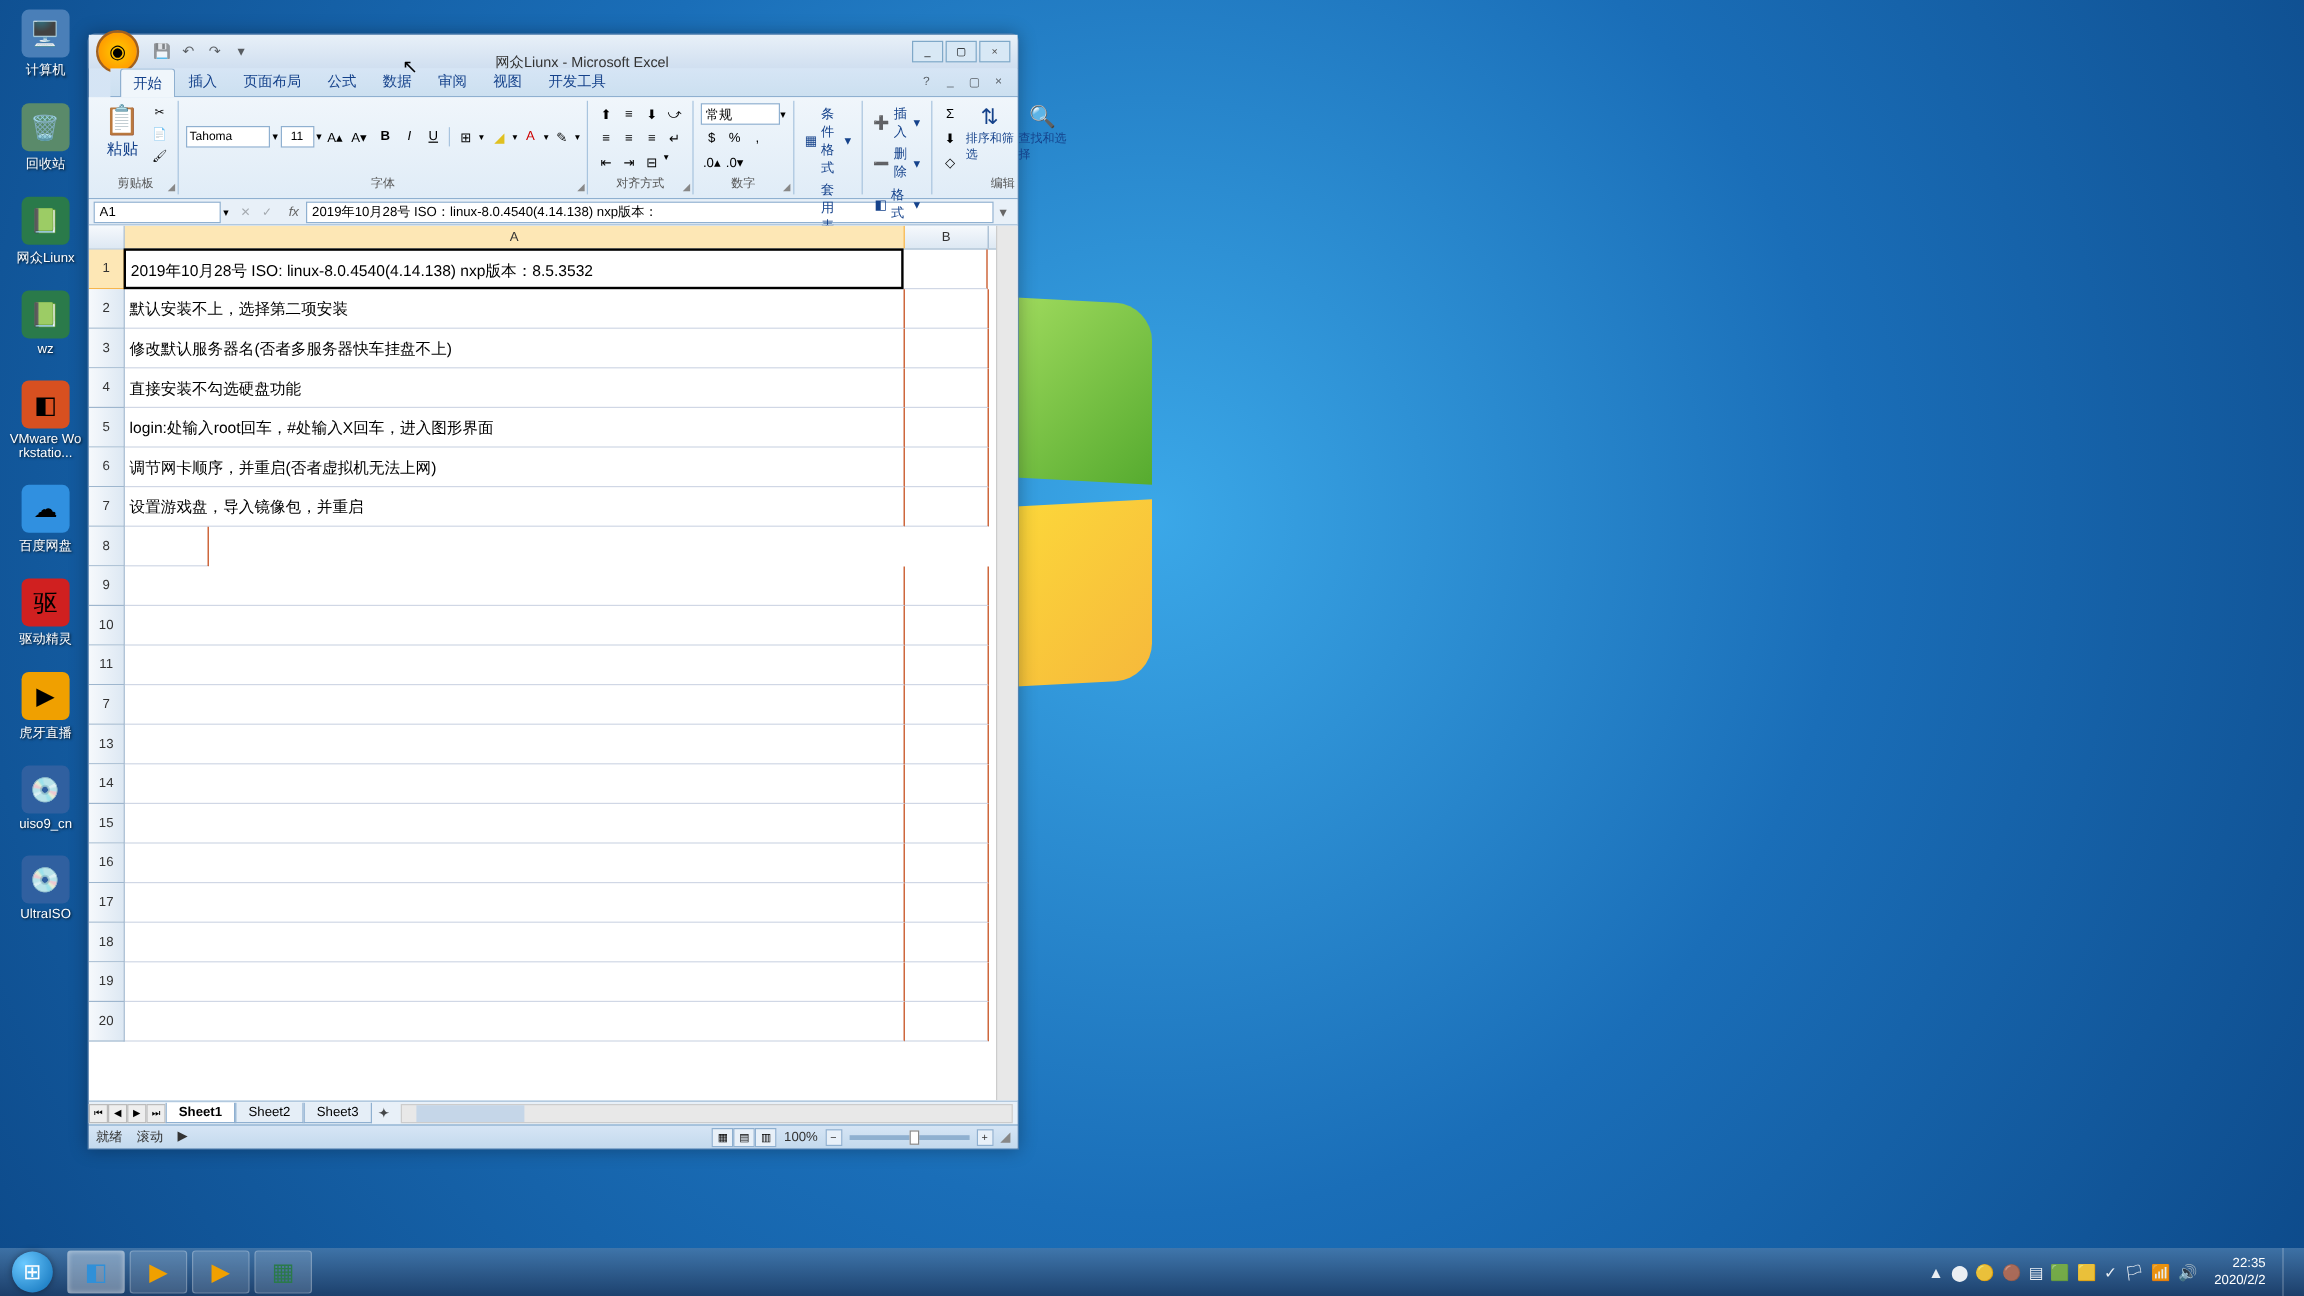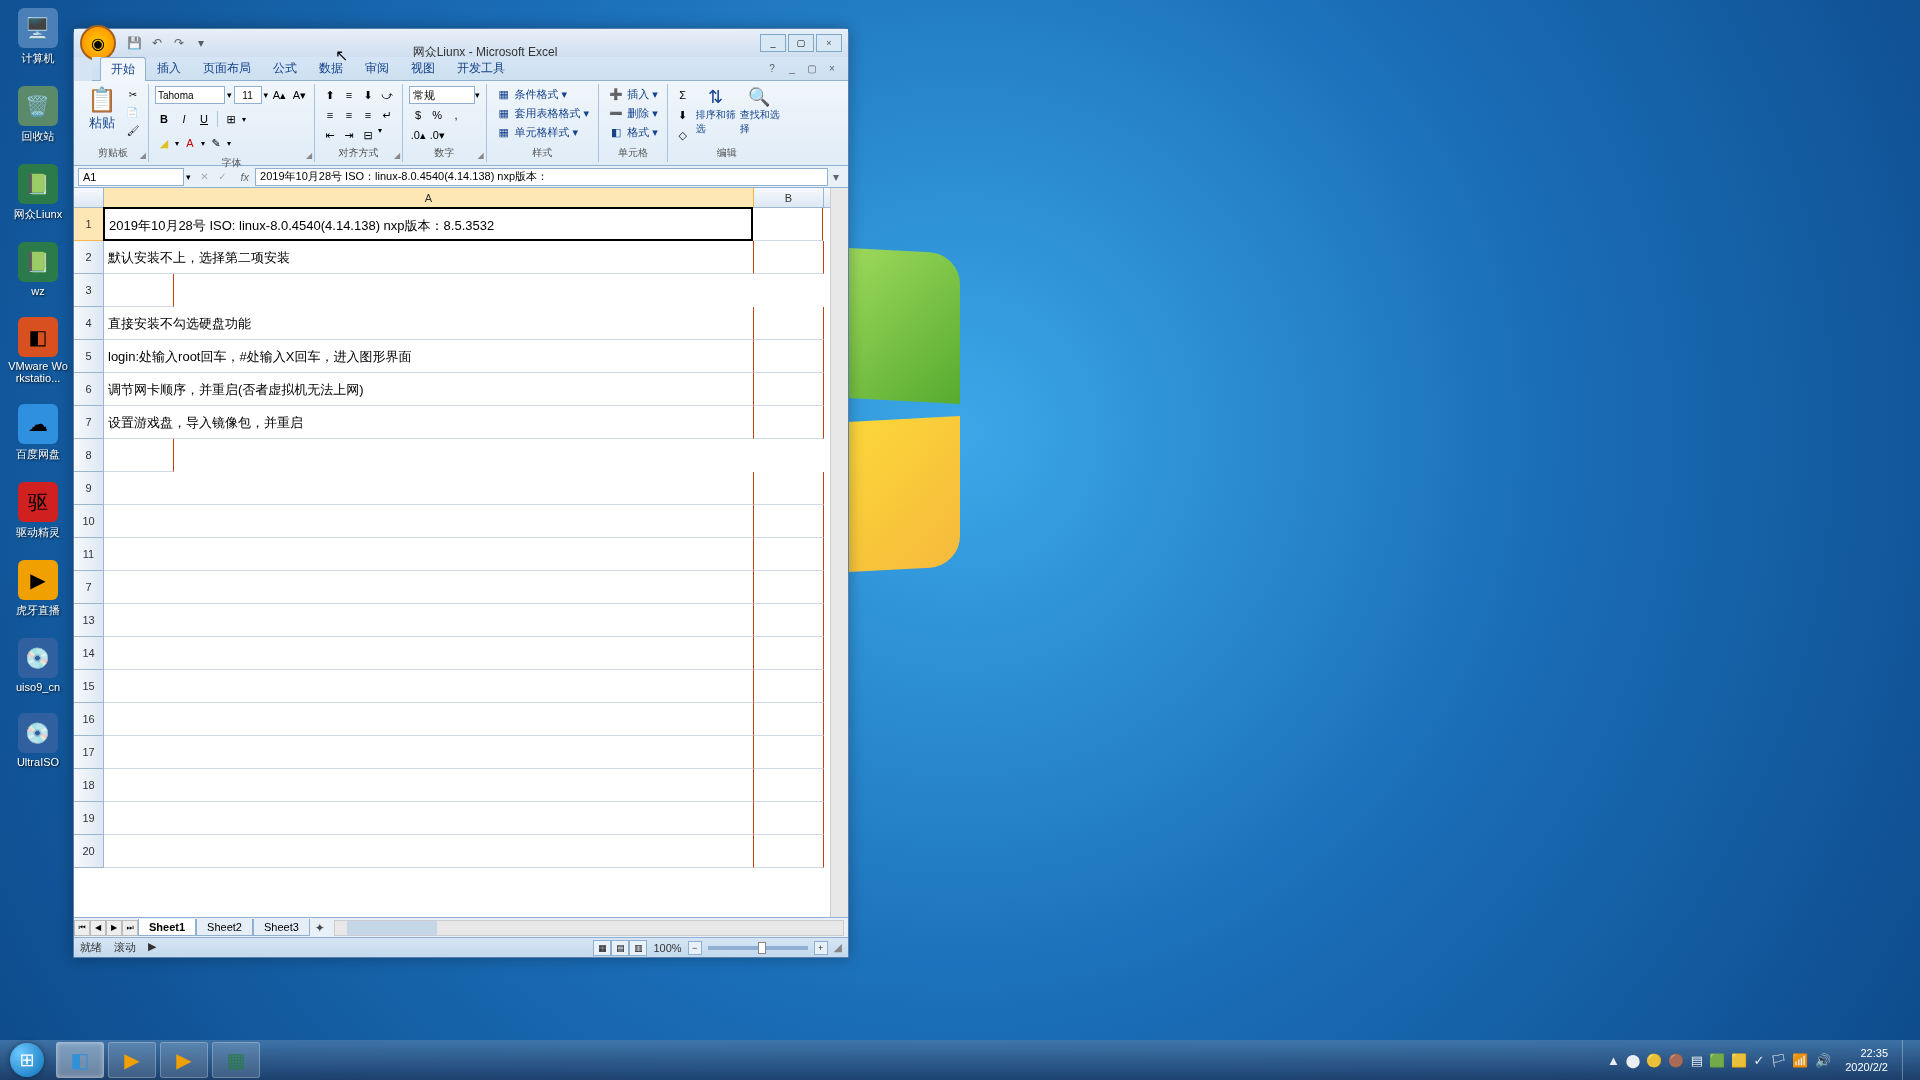--- a/index.html
+++ b/index.html
@@ -449,21 +449,21 @@
           <button class="tiny-btn">✂</button>
           <button class="tiny-btn">📄</button>
           <button class="tiny-btn">🖌</button>
         </div>
       </div>
       <div class="group-label">剪贴板</div>
       <span class="group-launcher">◢</span>
     </div>
 
     <div class="ribbon-group">
-      <div class="group-body" style="flex-direction:column;">
+      <div class="group-body" style="flex-direction:row;">
         <div class="font-row">
           <input class="font-name" value="Tahoma" style="">
           <span style="font-size:9px;">▾</span>
           <input class="font-size" value="11" style="">
           <span style="font-size:9px;">▾</span>
           <button class="fmt-btn">A▴</button>
           <button class="fmt-btn">A▾</button>
         </div>
         <div class="font-row">
           <button class="fmt-btn"><b>B</b></button>
@@ -622,20 +622,21 @@
             <div class="cell col-A selected">2019年10月28号 ISO: linux-8.0.4540(4.14.138) nxp版本：8.5.3532</div>
             <div class="cell col-B"></div>
           </div>
           <div class="grid-row">
             <div class="row-header">2</div>
             <div class="cell col-A">默认安装不上，选择第二项安装</div>
             <div class="cell col-B"></div>
           </div>
           <div class="grid-row">
             <div class="row-header">3</div>
+            <div class="cell col-A">修改默认服务器名(否者多服务器快车挂盘不上)</div>
             <div class="cell col-B"></div>
           </div>
           <div class="grid-row">
             <div class="row-header">4</div>
             <div class="cell col-A">直接安装不勾选硬盘功能</div>
             <div class="cell col-B"></div>
           </div>
           <div class="grid-row">
             <div class="row-header">5</div>
             <div class="cell col-A">login:处输入root回车，#处输入X回车，进入图形界面</div>

